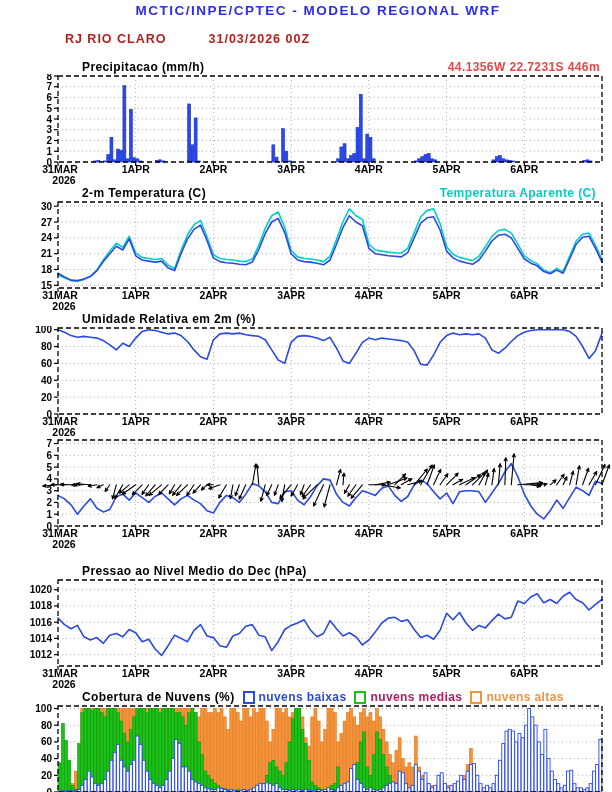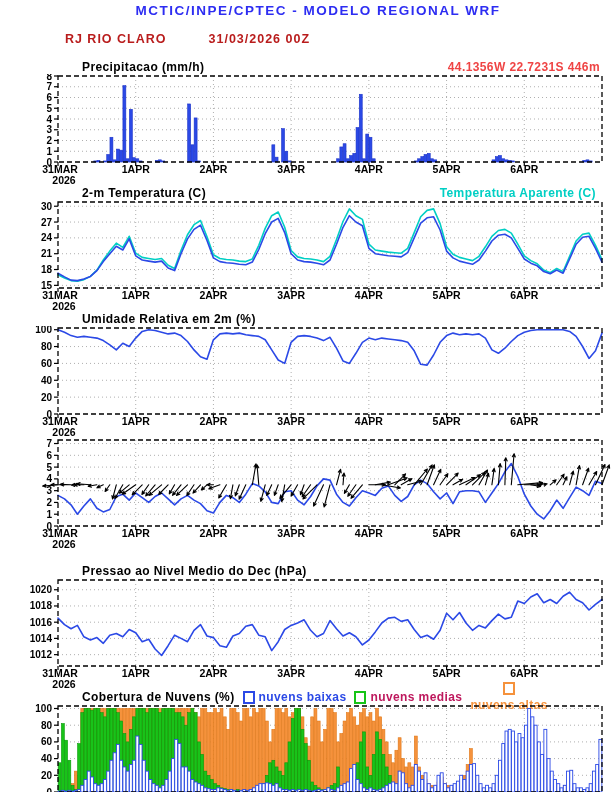--- a/index.html
+++ b/index.html
@@ -8,21 +8,21 @@
   .hdr1{padding-top:3px;text-align:center;font-size:13.5px;letter-spacing:1.5px;color:#2d2df2;white-space:pre;}
   .hdr2{margin-left:35px;font-size:12.5px;letter-spacing:1px;color:#b91c1c;white-space:pre;}
   .hdr2 .sta{margin-right:42px;}
   .panel{height:126px;}
   .ptitle{height:14px;display:flex;align-items:center;font-size:12px;letter-spacing:.4px;line-height:13px;}
   .t-black{color:#000;margin-left:70px;}
   .t-right-orange{color:#ef4444;margin-left:auto;margin-right:24px;}
   .t-right-cyan{color:#00cfc4;margin-left:auto;margin-right:28px;}
   .legend{display:flex;align-items:center;margin-left:8px;gap:4px;}
   .legend .sw{width:8px;height:9px;border:2px solid;background:#fff;display:inline-block;}
-  .lg-blue{color:#2b49e6;} .lg-green{color:#be185d;} .lg-orange{color:#f5923c;flex-direction:column;}
+  .lg-blue{color:#2b49e6;} .lg-green{color:#be185d;} .lg-orange{color:#f5923c;}
   svg{display:block;}
 </style>
 </head>
 <body>
 
 <div class="page">
   <div class="hdr1">MCTIC/INPE/CPTEC - MODELO REGIONAL WRF</div>
   <div class="hdr2">
     <span class="sta">RJ RIO CLARO</span><span>31/03/2026 00Z</span>
   </div>

